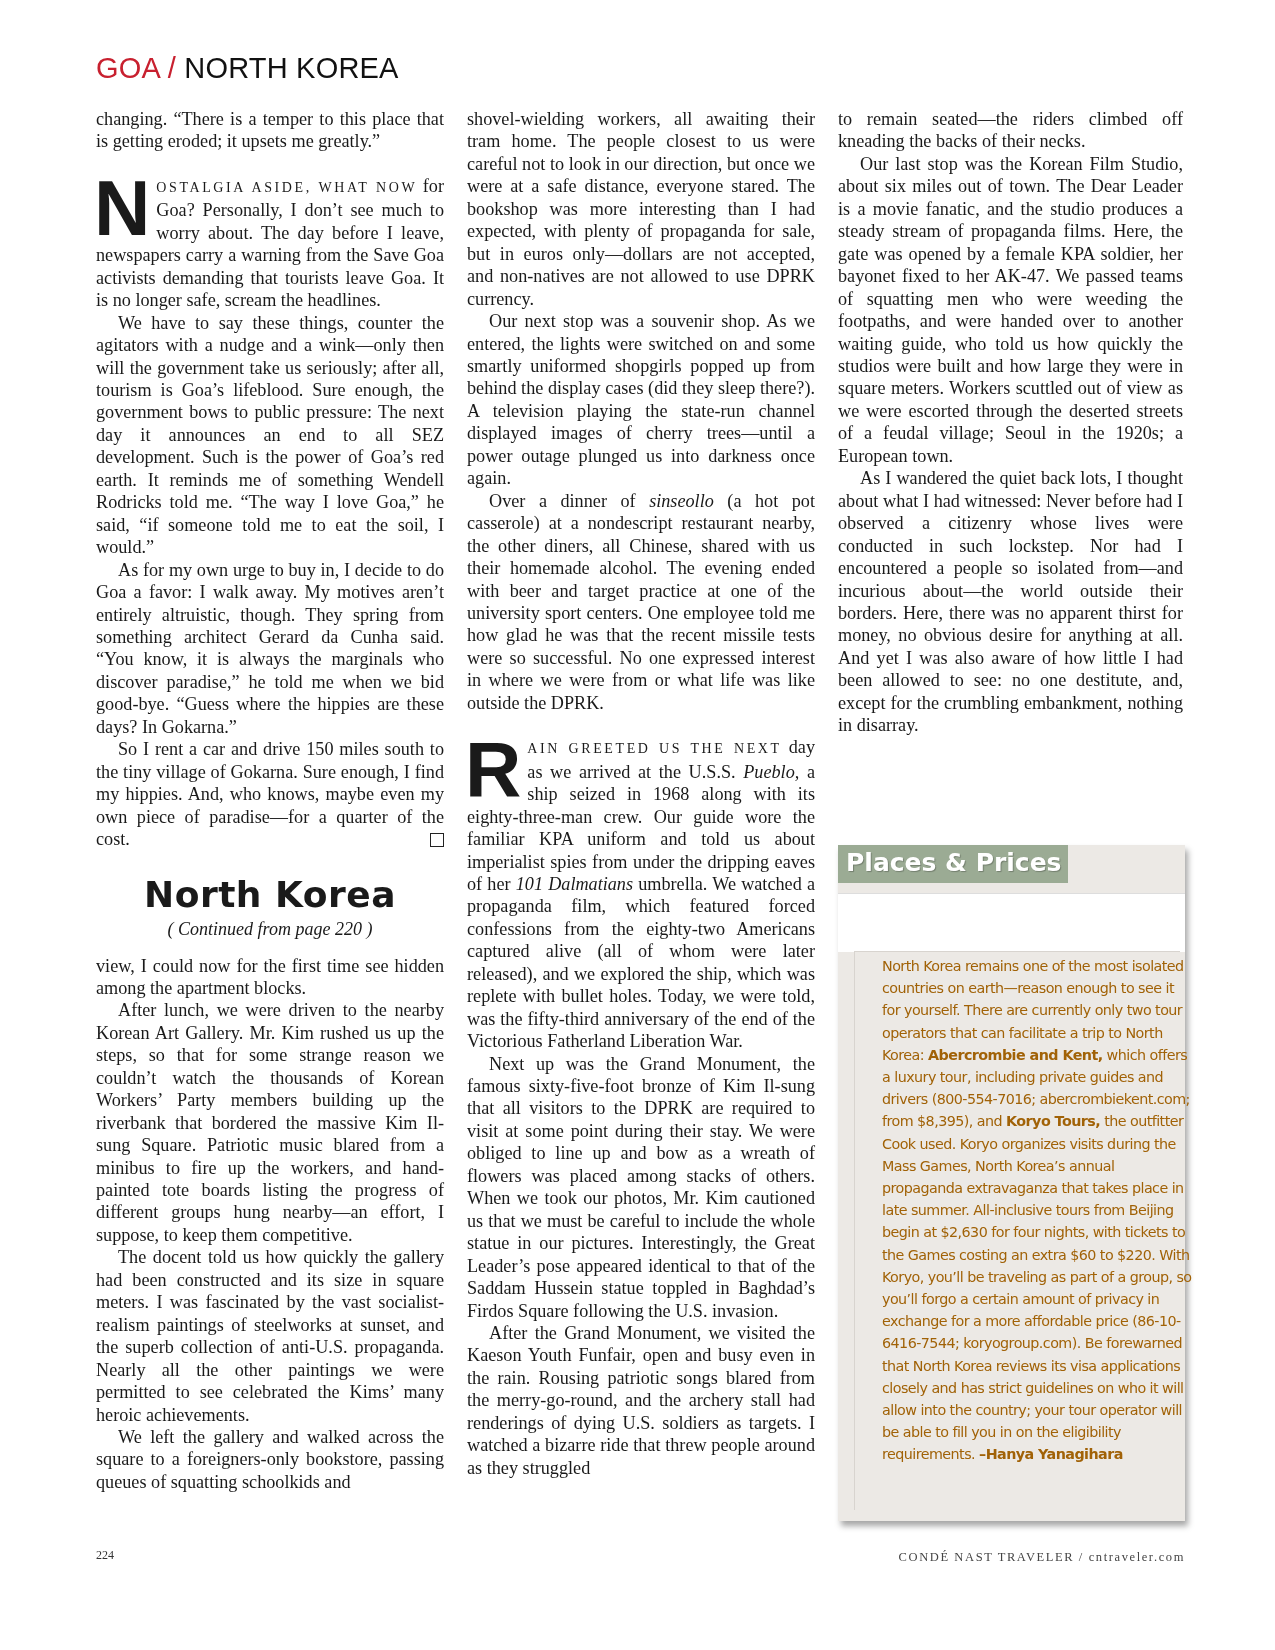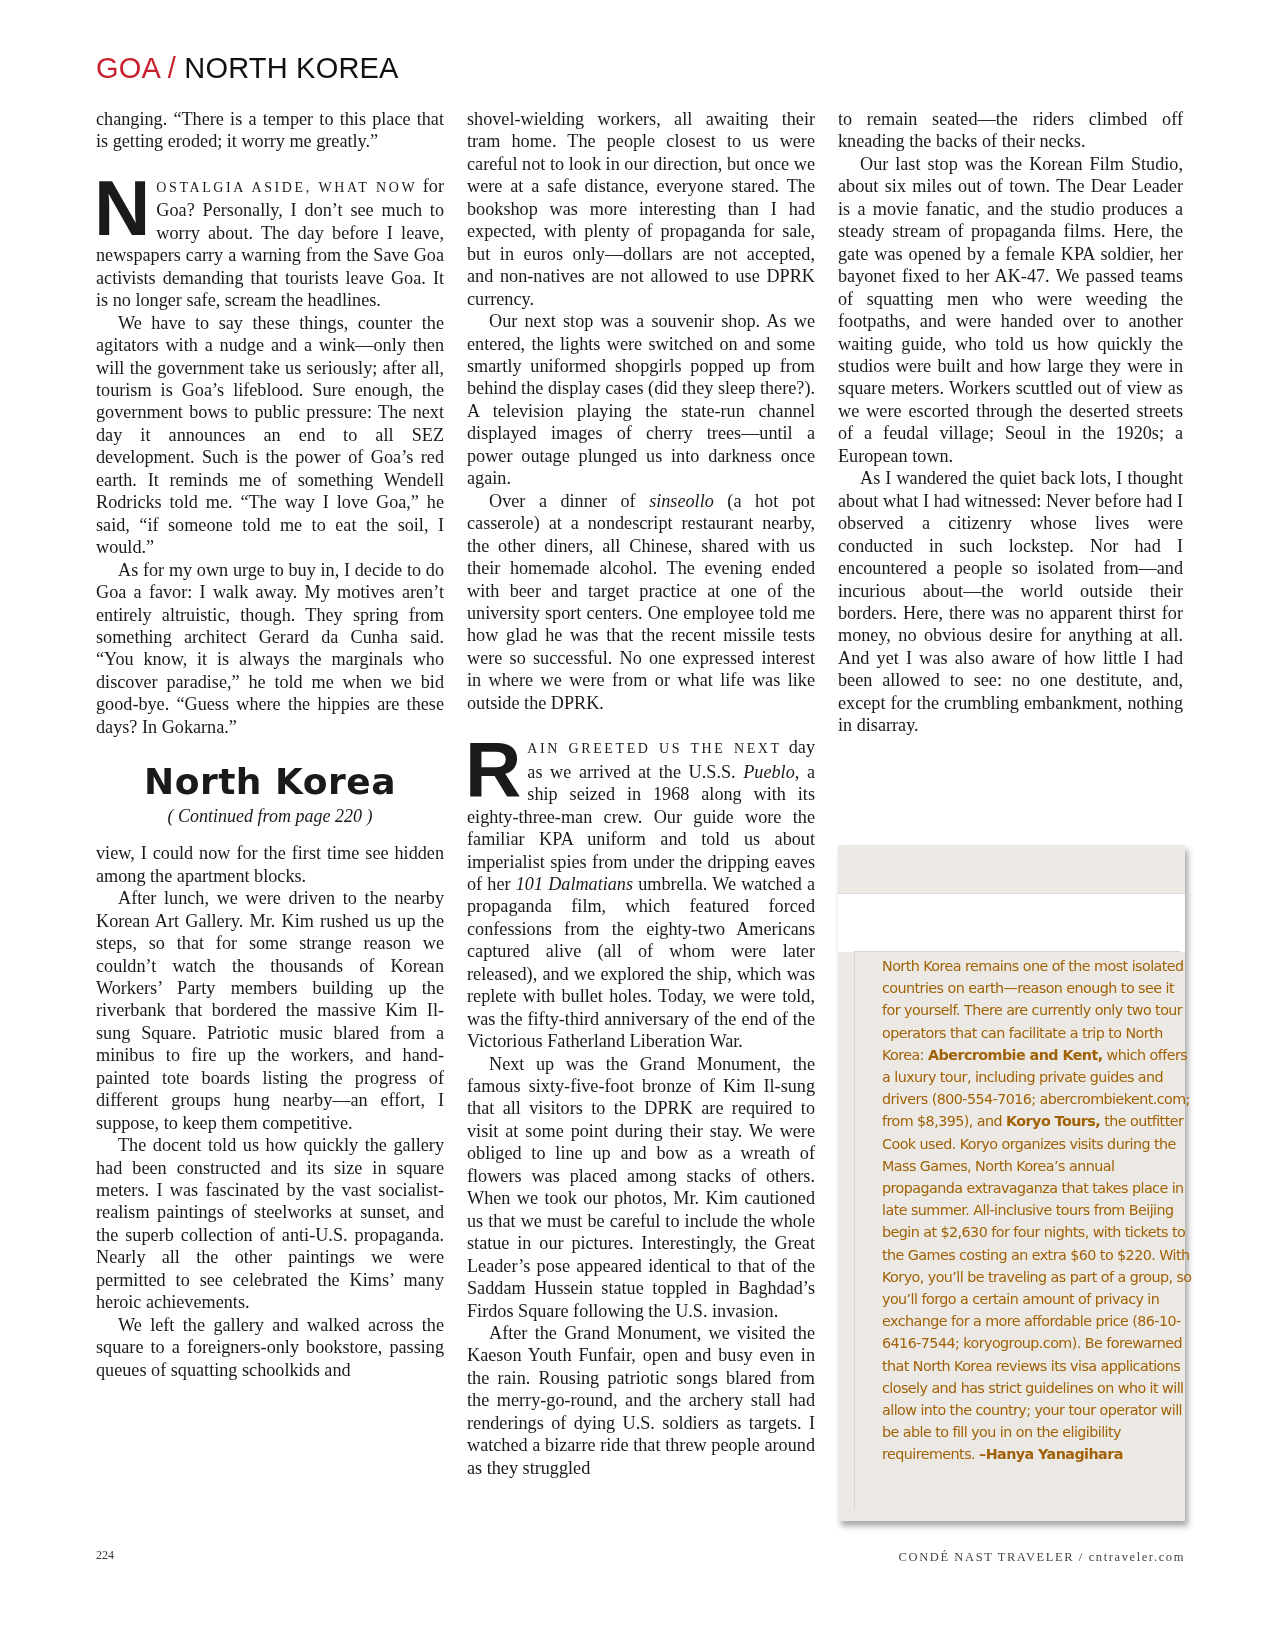--- a/index.html
+++ b/index.html
@@ -41,24 +41,25 @@
 </style>
 </head>
 <body>
 
 <div class="section-header">
   <span class="red">GOA /</span>
   <span class="black">NORTH KOREA</span>
 </div>
 
 <div class="col col1">
-  <p class="noindent">changing. “There is a temper to this place that is getting eroded; it worry me greatly.”</p>
+  <p class="noindent">changing. “There is a temper to this place that is getting eroded; it upsets me greatly.”</p>
   <p class="dropcap-para"><span class="dropcap">N</span><span class="smallcaps">ostalgia aside, what now</span><span> for Goa? Personally, I don’t see much to worry about. The day before I leave, newspapers carry a warning from the Save Goa activists demanding that tourists leave Goa. It is no longer safe, scream the headlines.</span></p>
   <p>We have to say these things, counter the agitators with a nudge and a wink—only then will the government take us seriously; after all, tourism is Goa’s lifeblood. Sure enough, the government bows to public pressure: The next day it announces an end to all SEZ development. Such is the power of Goa’s red earth. It reminds me of something Wendell Rodricks told me. “The way I love Goa,” he said, “if someone told me to eat the soil, I would.”</p>
   <p>As for my own urge to buy in, I decide to do Goa a favor: I walk away. My motives aren’t entirely altruistic, though. They spring from something architect Gerard da Cunha said. “You know, it is always the marginals who discover paradise,” he told me when we bid good-bye. “Guess where the hippies are these days? In Gokarna.”</p>
+  <p><span>So I rent a car and drive 150 miles south to the tiny village of Gokarna. Sure enough, I find my hippies. And, who knows, maybe even my own piece of paradise—for a quarter of the cost.</span><span class="endmark"></span></p>
   <div class="nk-heading">
     <div class="nk-title">North Korea</div>
     <div class="nk-sub">( Continued from page 220 )</div>
   </div>
   <p class="noindent after-heading">view, I could now for the first time see hidden among the apartment blocks.</p>
   <p>After lunch, we were driven to the nearby Korean Art Gallery. Mr. Kim rushed us up the steps, so that for some strange reason we couldn’t watch the thousands of Korean Workers’ Party members building up the riverbank that bordered the massive Kim Il-sung Square. Patriotic music blared from a minibus to fire up the workers, and hand-painted tote boards listing the progress of different groups hung nearby—an effort, I suppose, to keep them competitive.</p>
   <p>The docent told us how quickly the gallery had been constructed and its size in square meters. I was fascinated by the vast socialist-realism paintings of steelworks at sunset, and the superb collection of anti-U.S. propaganda. Nearly all the other paintings we were permitted to see celebrated the Kims’ many heroic achievements.</p>
   <p>We left the gallery and walked across the square to a foreigners-only bookstore, passing queues of squatting schoolkids and</p>
 </div>
 
@@ -71,19 +72,22 @@
   <p>After the Grand Monument, we visited the Kaeson Youth Funfair, open and busy even in the rain. Rousing patriotic songs blared from the merry-go-round, and the archery stall had renderings of dying U.S. soldiers as targets. I watched a bizarre ride that threw people around as they struggled</p>
 </div>
 
 <div class="col col3">
   <p class="noindent">to remain seated—the riders climbed off kneading the backs of their necks.</p>
   <p>Our last stop was the Korean Film Studio, about six miles out of town. The Dear Leader is a movie fanatic, and the studio produces a steady stream of propaganda films. Here, the gate was opened by a female KPA soldier, her bayonet fixed to her AK-47. We passed teams of squatting men who were weeding the footpaths, and were handed over to another waiting guide, who told us how quickly the studios were built and how large they were in square meters. Workers scuttled out of view as we were escorted through the deserted streets of a feudal village; Seoul in the 1920s; a European town.</p>
   <p>As I wandered the quiet back lots, I thought about what I had witnessed: Never before had I observed a citizenry whose lives were conducted in such lockstep. Nor had I encountered a people so isolated from—and incurious about—the world outside their borders. Here, there was no apparent thirst for money, no obvious desire for anything at all. And yet I was also aware of how little I had been allowed to see: no one destitute, and, except for the crumbling embankment, nothing in disarray.</p>
 </div>
 
 <div class="sidebar">
+  <div class="sidebar-tab">
+    <span>Places &amp; Prices</span>
+  </div>
   <div class="sidebar-title-box"></div>
   <div class="sidebar-inner-border"></div>
   <div class="sidebar-body"><span>North Korea remains one of the most isolated countries on earth—reason enough to see it for yourself. There are currently only two tour operators that can facilitate a trip to North Korea: </span><b>Abercrombie and Kent,</b><span> which offers a luxury tour, including private guides and drivers (800-554-7016; abercrombiekent.com; from $8,395), and </span><b>Koryo Tours,</b><span> the outfitter Cook used. Koryo organizes visits during the Mass Games, North Korea’s annual propaganda extravaganza that takes place in late summer. All-inclusive tours from Beijing begin at $2,630 for four nights, with tickets to the Games costing an extra $60 to $220. With Koryo, you’ll be traveling as part of a group, so you’ll forgo a certain amount of privacy in exchange for a more affordable price (86-10-6416-7544; koryogroup.com). Be forewarned that North Korea reviews its visa applications closely and has strict guidelines on who it will allow into the country; your tour operator will be able to fill you in on the eligibility requirements. </span><b>–Hanya Yanagihara</b></div>
 </div>
 
 <div class="footer-page">224</div>
 <div class="footer-mag">CONDÉ NAST TRAVELER / cntraveler.com</div>
 
 </body></html>

